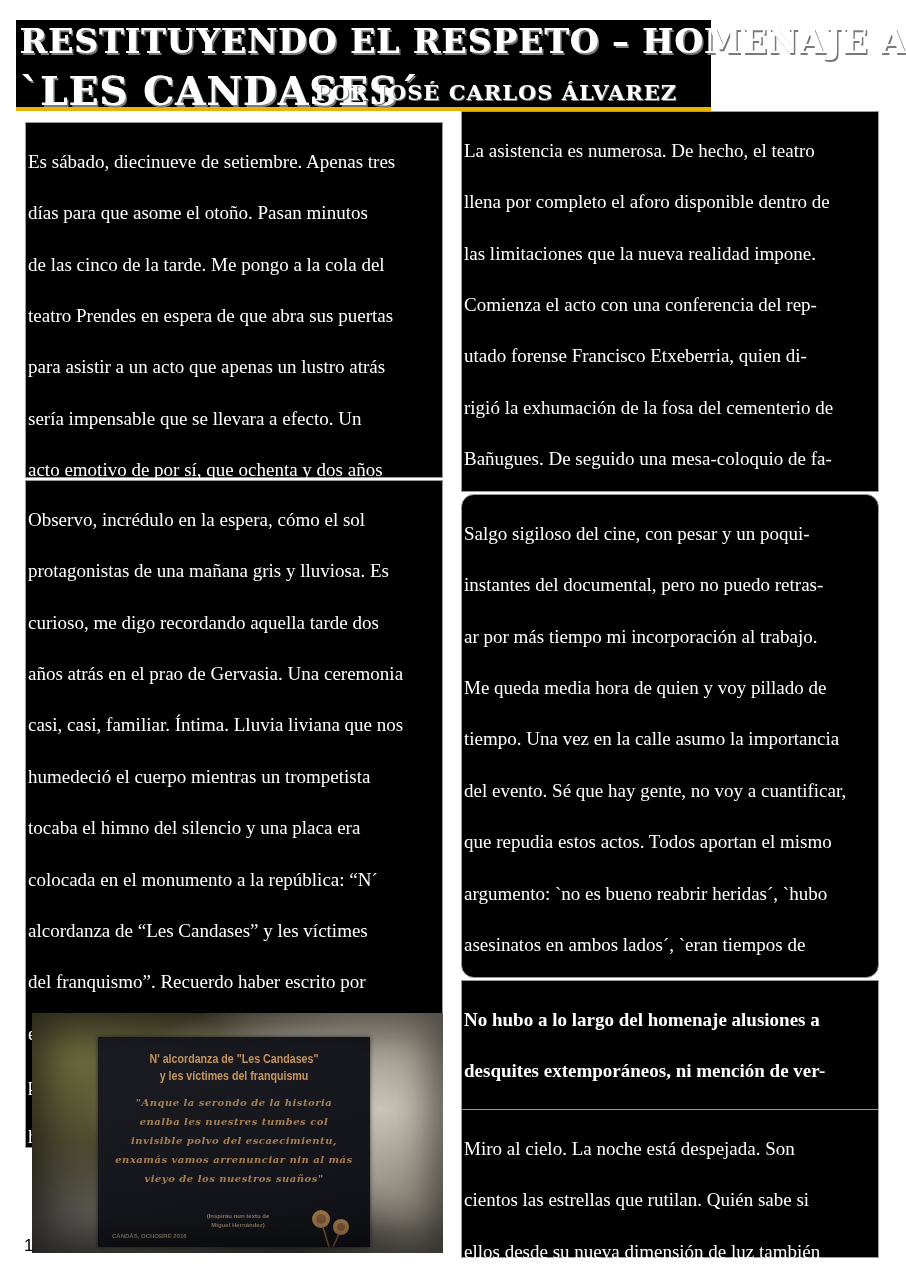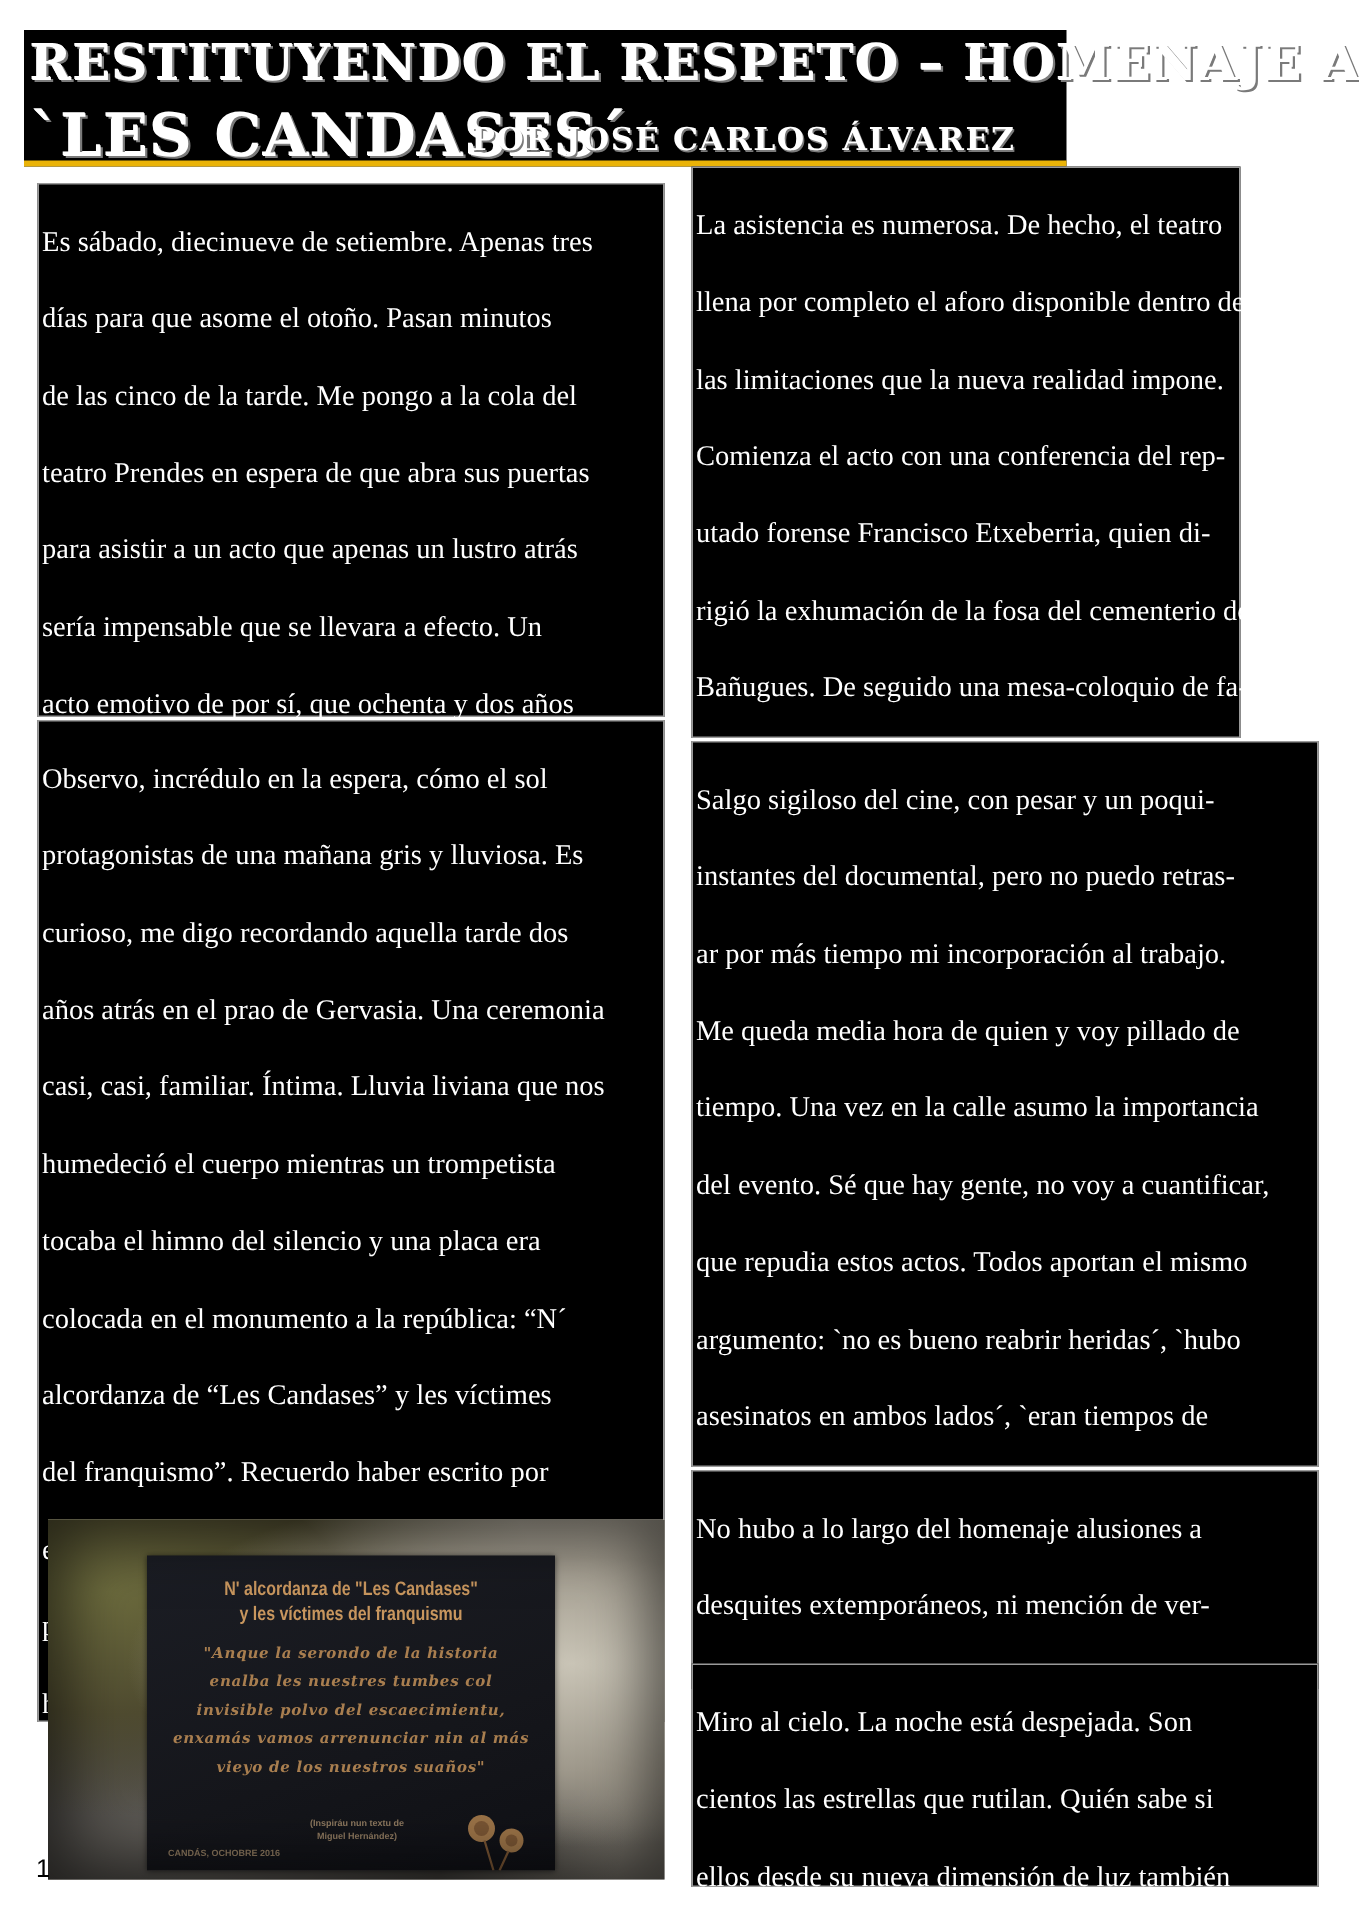--- a/index.html
+++ b/index.html
@@ -141,60 +141,60 @@
       <circle cx="18" cy="12" r="5" fill="#7a5634"></circle>
       <circle cx="38" cy="20" r="8" fill="#9c7448"></circle>
       <circle cx="38" cy="20" r="4" fill="#7a5634"></circle>
       <path d="M20 20 L26 40 M36 27 L30 40" stroke="#7a5634" stroke-width="1.5" fill="none"></path>
     </svg>
   </div>
 </div>
 
 <div class="page-num">1</div>
 
-<div class="block" style="left:461px; top:111px; width:366px; height:381px;">
+<div class="block" style="left:461px; top:111px; width:418px; height:381px;">
   <span class="ln">La asistencia es numerosa. De hecho, el teatro</span>
   <span class="ln">llena por completo el aforo disponible dentro de</span>
   <span class="ln">las limitaciones que la nueva realidad impone.</span>
   <span class="ln">Comienza el acto con una conferencia del rep-</span>
   <span class="ln">utado forense Francisco Etxeberria, quien di-</span>
   <span class="ln">rigió la exhumación de la fosa del cementerio de</span>
   <span class="ln">Bañugues. De seguido una mesa-coloquio de fa-</span>
   <span class="ln">miliares cuyas palabras brotan, a pesar del tiem-</span>
   <span class="ln">po transcurrido, con enorme carga emocional y</span>
   <span class="ln">profundo sentir. Y como colofón un documental</span>
   <span class="ln">sobre `Les Candases´ dirigido por J.K. Álvarez.</span>
   <span class="ln">Me impactan sobremanera las imágenes de los</span>
   <span class="ln">acantilados de Peñes y los sonidos en off (ruido</span>
   <span class="ln">de un motor y gritos ahogados) de los primeros</span>
   <span class="ln">minutos.</span>
 </div>
 
-<div class="block" style="left:461px; top:494px; width:418px; height:484px;">
+<div class="block" style="left:461px; top:494px; width:418px; height:484px;border-radius:13px;">
   <span class="ln">Salgo sigiloso del cine, con pesar y un poqui-</span>
   <span class="ln">instantes del documental, pero no puedo retras-</span>
   <span class="ln">ar por más tiempo mi incorporación al trabajo.</span>
   <span class="ln">Me queda media hora de quien y voy pillado de</span>
   <span class="ln">tiempo. Una vez en la calle asumo la importancia</span>
   <span class="ln">del evento. Sé que hay gente, no voy a cuantificar,</span>
   <span class="ln">que repudia estos actos. Todos aportan el mismo</span>
   <span class="ln">argumento: `no es bueno reabrir heridas´, `hubo</span>
   <span class="ln">asesinatos en ambos lados´, `eran tiempos de</span>
   <span class="ln">guerra´… y bla, bla, bla. Hay al menos dos mati-</span>
   <span class="ln">ces que suelen obviar en su defensa de no revolv-</span>
   <span class="ln">er el pasado: el primero que es muy fácil opinar</span>
   <span class="ln">cuando no tienes a nadie de tu familia enterrado</span>
   <span class="ln">en una fosa común, o en una cuneta. El segun-</span>
   
   
   
   
 </div>
 
-<div class="block" style="left:461px; top:980px; width:418px; height:146px;">
+<div class="block" style="left:461px; top:980px; width:418px; height:146px;font-weight:bold;">
   <span class="ln">No hubo a lo largo del homenaje alusiones a</span>
   <span class="ln">desquites extemporáneos, ni mención de ver-</span>
   <span class="ln">dugos. Sólo era palpable el anhelo por alcanzar lo</span>
   <span class="ln">conseguido esa tarde: restaurar la dignidad y el</span>
   <span class="ln">RESPETO institucional de sus seres queridos.</span>
 </div>
 
 <div class="block" style="left:461px; top:1109px; width:418px; height:149px;">
   <span class="ln">Miro al cielo. La noche está despejada. Son</span>
   <span class="ln">cientos las estrellas que rutilan. Quién sabe si</span>

